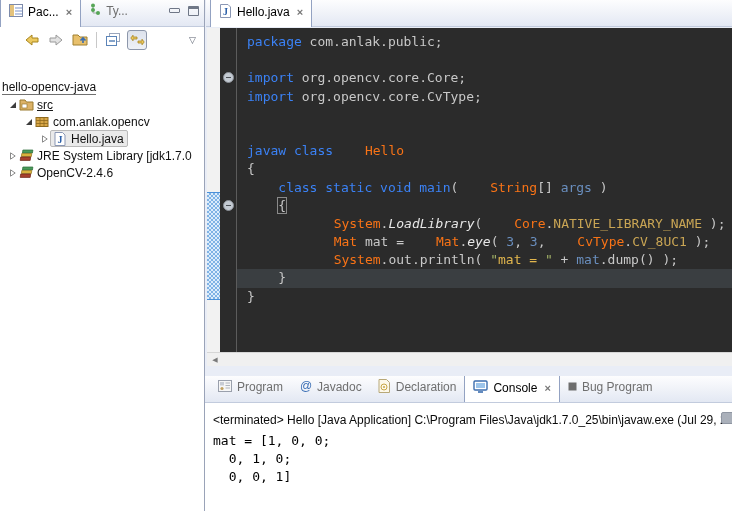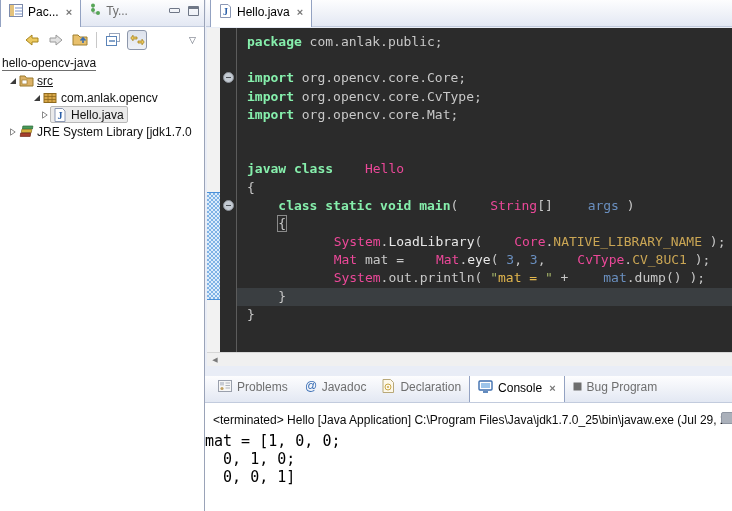--- a/index.html
+++ b/index.html
@@ -51,42 +51,42 @@
      background-size:4px 4px; background-position:0 0, 2px 2px;
      border-top:1px solid #4a90d9; border-bottom:1px solid #4a90d9; }
   .fold-ruler { width:17px; background:#2b2b2b; border-right:1px solid #5c5c5c; position:relative; flex:0 0 auto; }
   .fold-icon { position:absolute; left:3px; width:11px; height:11px; background:#c3cad2;
                border:1px solid #8a8f96; border-radius:50%; }
   .fold-icon::after { content:""; position:absolute; left:2px; top:4px; width:5px; height:1px; background:#4a4f55; }
   .code-area { flex:1; position:relative; padding:5px 0 0 10px; overflow:hidden;
                font-family:"DejaVu Sans Mono", monospace; font-size:13px; line-height:18.2px; color:#c8c8c8; }
   .code-line { height:18.2px; white-space:pre; }
   .code-line.hl { background:#3a3e41; margin-left:-10px; padding-left:10px; }
-  .tk-k { color:#86efac; font-weight:bold; }
+  .tk-k { color:#3b82f6; font-weight:normal; }
   .tk-d { color:#c8c8c8; }
-  .tk-t { color:#ec4899;padding-left:24px; }
+  .tk-t { color:#f97316;padding-left:24px; }
   .tk-c { color:#c9a554; }
   .tk-n { color:#6a8fbf; }
-  .tk-v { color:#6a8fbf;margin-left:27px; }
+  .tk-v { color:#6a8fbf; }
   .tk-s { color:#e2b64d; }
   .tk-q { color:#a3b267; }
-  .tk-m { color:#e8e8e8; }
+  .tk-m { color:#e8e8e8; font-style:italic; }
   .tk-b { color:#c8c8c8; outline:1px solid #8a8a8a; }
 
   .h-scrollbar { position:absolute; left:207px; top:352px; width:525px; height:14px;
                  background:#f0f0f0; border-top:1px solid #d6d6d6; display:flex; align-items:center; }
   .sb-arrow { width:16px; text-align:center; color:#7a7a7a; font-size:7px; line-height:14px; }
 
   
   .bottom-panel { position:absolute; left:205px; top:376px; width:527px; height:135px; background:#fff; }
   .bp-tabbar { padding-left:5px; overflow:hidden; }
   .bp-partial-icon { position:absolute; right:-3px; top:36px; width:14px; height:12px;
                      background:#aab0ba; border:1px solid #8f96a2; border-radius:2px; }
   .console-caption { margin:10px 0 0 8px; color:#0a0a0a; white-space:nowrap; overflow:hidden; }
-  .console-output { margin:5px 0 0 0; font-family:"DejaVu Sans Mono", monospace; font-size:15px;
+  .console-output { margin:5px 0 0 8px; font-family:"DejaVu Sans Mono", monospace; font-size:13px;
                     line-height:18px; color:#000; white-space:pre; }
 </style>
 </head>
 <body>
 
 <div class="screen">
 
   <div class="left-panel">
     <div class="tabbar" id="lp-tabbar">
         <div class="tab active">
@@ -139,38 +139,38 @@
       </div>
       <div class="tb-btn pressed">
         <svg width="15" height="14" viewBox="0 0 15 14">
             <path d="M7 4 L3 4 L3 2.2 L0.8 5 L3 7.8 L3 6 L7 6 Z" fill="#ecc95f" stroke="#a8851f" stroke-width="0.8"></path>
             <path d="M8 8 L12 8 L12 6.2 L14.2 9 L12 11.8 L12 10 L8 10 Z" fill="#ecc95f" stroke="#a8851f" stroke-width="0.8"></path>
           </svg>
       </div>
       <span class="view-menu">▽</span>
     </div>
     <div class="lp-tree" id="lp-tree">
-        <div class="tree-row" style="padding-left: 2px;">
+        <div class="tree-row" style="padding-left: 2px; margin-top: 24px;">
           <span class="tree-label underlined">hello-opencv-java</span>
         </div>
         <div class="tree-row" style="padding-left: 8px; text-decoration: underline;">
           <span class="arr">
             <svg width="8" height="8" viewBox="0 0 8 8">
               <path d="M7 1 L7 7 L1 7 Z" fill="#3c3c3c"></path>
             </svg>
           </span>
           <span class="ticon">
             <svg width="15" height="13" viewBox="0 0 15 13">
               <path d="M1 3 L1 12 L14 12 L14 4 L7.5 4 L6 2 L1 2 Z" fill="#dcb267" stroke="#9a7a2e"></path>
               <rect x="3" y="6" width="5" height="4" fill="#fff" stroke="#9a7a2e" stroke-width="0.7"></rect>
             </svg>
           </span>
           <span class="tree-label">src</span>
         </div>
-        <div class="tree-row" style="padding-left: 32px;">
+        <div class="tree-row" style="padding-left: 24px;">
           <span class="arr">
             <svg width="8" height="8" viewBox="0 0 8 8">
               <path d="M7 1 L7 7 L1 7 Z" fill="#3c3c3c"></path>
             </svg>
           </span>
           <span class="ticon">
             <svg width="14" height="12" viewBox="0 0 14 12">
               <rect x="1" y="1.5" width="12" height="9" fill="#d8a748" stroke="#8f6a1e"></rect>
               <path d="M1 4.5 H13 M1 7.5 H13 M5 1.5 V10.5 M9 1.5 V10.5" stroke="#8f6a1e" stroke-width="0.8"></path>
             </svg>
@@ -203,20 +203,37 @@
             <svg width="15" height="13" viewBox="0 0 15 13">
               <g transform="skewX(-8)">
                 <rect x="4" y="1" width="10" height="3" fill="#4a9a5a" stroke="#2e6e3a" stroke-width="0.7"></rect>
                 <rect x="3.4" y="4.5" width="10" height="3" fill="#d8b23c" stroke="#94761c" stroke-width="0.7"></rect>
                 <rect x="2.8" y="8" width="10" height="3.4" fill="#a8402e" stroke="#6e2418" stroke-width="0.7"></rect>
               </g>
             </svg>
           </span>
           <span class="tree-label">JRE System Library [jdk1.7.0</span>
         </div>
+        <div class="tree-row" style="padding-left: 8px;">
+          <span class="arr">
+            <svg width="8" height="8" viewBox="0 0 8 8">
+              <path d="M1.5 0.8 L6.2 4 L1.5 7.2 Z" fill="#fff" stroke="#8a8a8a"></path>
+            </svg>
+          </span>
+          <span class="ticon">
+            <svg width="15" height="13" viewBox="0 0 15 13">
+              <g transform="skewX(-8)">
+                <rect x="4" y="1" width="10" height="3" fill="#4a9a5a" stroke="#2e6e3a" stroke-width="0.7"></rect>
+                <rect x="3.4" y="4.5" width="10" height="3" fill="#d8b23c" stroke="#94761c" stroke-width="0.7"></rect>
+                <rect x="2.8" y="8" width="10" height="3.4" fill="#a8402e" stroke="#6e2418" stroke-width="0.7"></rect>
+              </g>
+            </svg>
+          </span>
+          <span class="tree-label">OpenCV-2.4.6</span>
+        </div>
       </div>
   </div>
 
   <div class="editor-tabbar tabbar">
     <div class="tab active">
       <span class="tabicon">
         <svg width="13" height="14" viewBox="0 0 13 14">
             <path d="M1.5 0.5 L9 0.5 L11.5 3 L11.5 13.5 L1.5 13.5 Z" fill="#fff" stroke="#8a97b4"></path>
             <text x="4" y="11" font-size="10" font-weight="bold" fill="#2b5fa8" font-family="Liberation Serif, serif">J</text>
           </svg>
@@ -232,21 +249,20 @@
     </div>
     <div class="fold-ruler" id="fold-ruler">
         <div class="fold-icon" style="top: 44.4px;"></div>
         <div class="fold-icon" style="top: 171.8px;"></div>
       </div>
     <div class="code-area" id="code-area">
         <div class="code-line"><span class="tk-k">package</span><span class="tk-d"> com.anlak.public;</span></div>
         <div class="code-line"></div>
         <div class="code-line"><span class="tk-k">import</span><span class="tk-d"> org.opencv.core.Core;</span></div>
         <div class="code-line"><span class="tk-k">import</span><span class="tk-d"> org.opencv.core.CvType;</span></div>
-        <div class="code-line"><span class="tk-k">import</span><span class="tk-d"> org.opencv.core.Mat;</span></div>
         <div class="code-line"></div>
         <div class="code-line"></div>
         <div class="code-line"><span class="tk-k">javaw class </span><span class="tk-t">Hello</span></div>
         <div class="code-line"><span class="tk-d">{</span></div>
         <div class="code-line"><span class="tk-d">    </span><span class="tk-k">class static void </span><span class="tk-k">main</span><span class="tk-d">( </span><span class="tk-t">String</span><span class="tk-d">[] </span><span class="tk-v">args</span><span class="tk-d"> )</span></div>
         <div class="code-line"><span class="tk-d">    </span><span class="tk-b">{</span></div>
         <div class="code-line"><span class="tk-d">        </span><span class="tk-t">System</span><span class="tk-d">.</span><span class="tk-m">LoadLibrary</span><span class="tk-d">( </span><span class="tk-t">Core</span><span class="tk-d">.</span><span class="tk-c">NATIVE_LIBRARY_NAME</span><span class="tk-d"> );</span></div>
         <div class="code-line"><span class="tk-d">        </span><span class="tk-t">Mat</span><span class="tk-d"> mat = </span><span class="tk-t">Mat</span><span class="tk-d">.</span><span class="tk-m">eye</span><span class="tk-d">( </span><span class="tk-n">3</span><span class="tk-d">, </span><span class="tk-n">3</span><span class="tk-d">, </span><span class="tk-t">CvType</span><span class="tk-d">.</span><span class="tk-c">CV_8UC1</span><span class="tk-d"> );</span></div>
         <div class="code-line"><span class="tk-d">        </span><span class="tk-t">System</span><span class="tk-d">.out.println( </span><span class="tk-q">"</span><span class="tk-s">mat = </span><span class="tk-q">"</span><span class="tk-d"> + </span><span class="tk-v">mat</span><span class="tk-d">.dump() );</span></div>
         <div class="code-line hl"><span class="tk-d">    }</span></div>
@@ -259,21 +275,21 @@
 
   <div class="bottom-panel">
     <div class="tabbar bp-tabbar" id="bp-tabbar">
         <div class="tab">
           <span class="tabicon"><svg width="14" height="12" viewBox="0 0 14 12">
               <rect x="0.5" y="0.5" width="13" height="11" fill="#f6f6f6" stroke="#9aa0ac"></rect>
               <rect x="2" y="2" width="4" height="3.5" fill="#c8ccd4"></rect>
               <circle cx="4" cy="8.5" r="1.6" fill="#c0a060"></circle>
               <path d="M7.5 3 H12 M7.5 5.5 H12 M7.5 8 H12" stroke="#b0b4bc"></path>
             </svg></span>
-          <span>Problems</span>
+          <span>Program</span>
         </div>
         <div class="tab">
           <span class="tabicon"><svg width="13" height="13" viewBox="0 0 13 13">
               <text x="1" y="11" font-size="12" fill="#3b6fb5" font-family="Liberation Sans, sans-serif">@</text>
             </svg></span>
           <span>Javadoc</span>
         </div>
         <div class="tab">
           <span class="tabicon"><svg width="13" height="14" viewBox="0 0 13 14">
               <path d="M1 0.5 L8.5 0.5 L11.5 3.5 L11.5 13.5 L1 13.5 Z" fill="#fdf8ea" stroke="#b8a878"></path>

